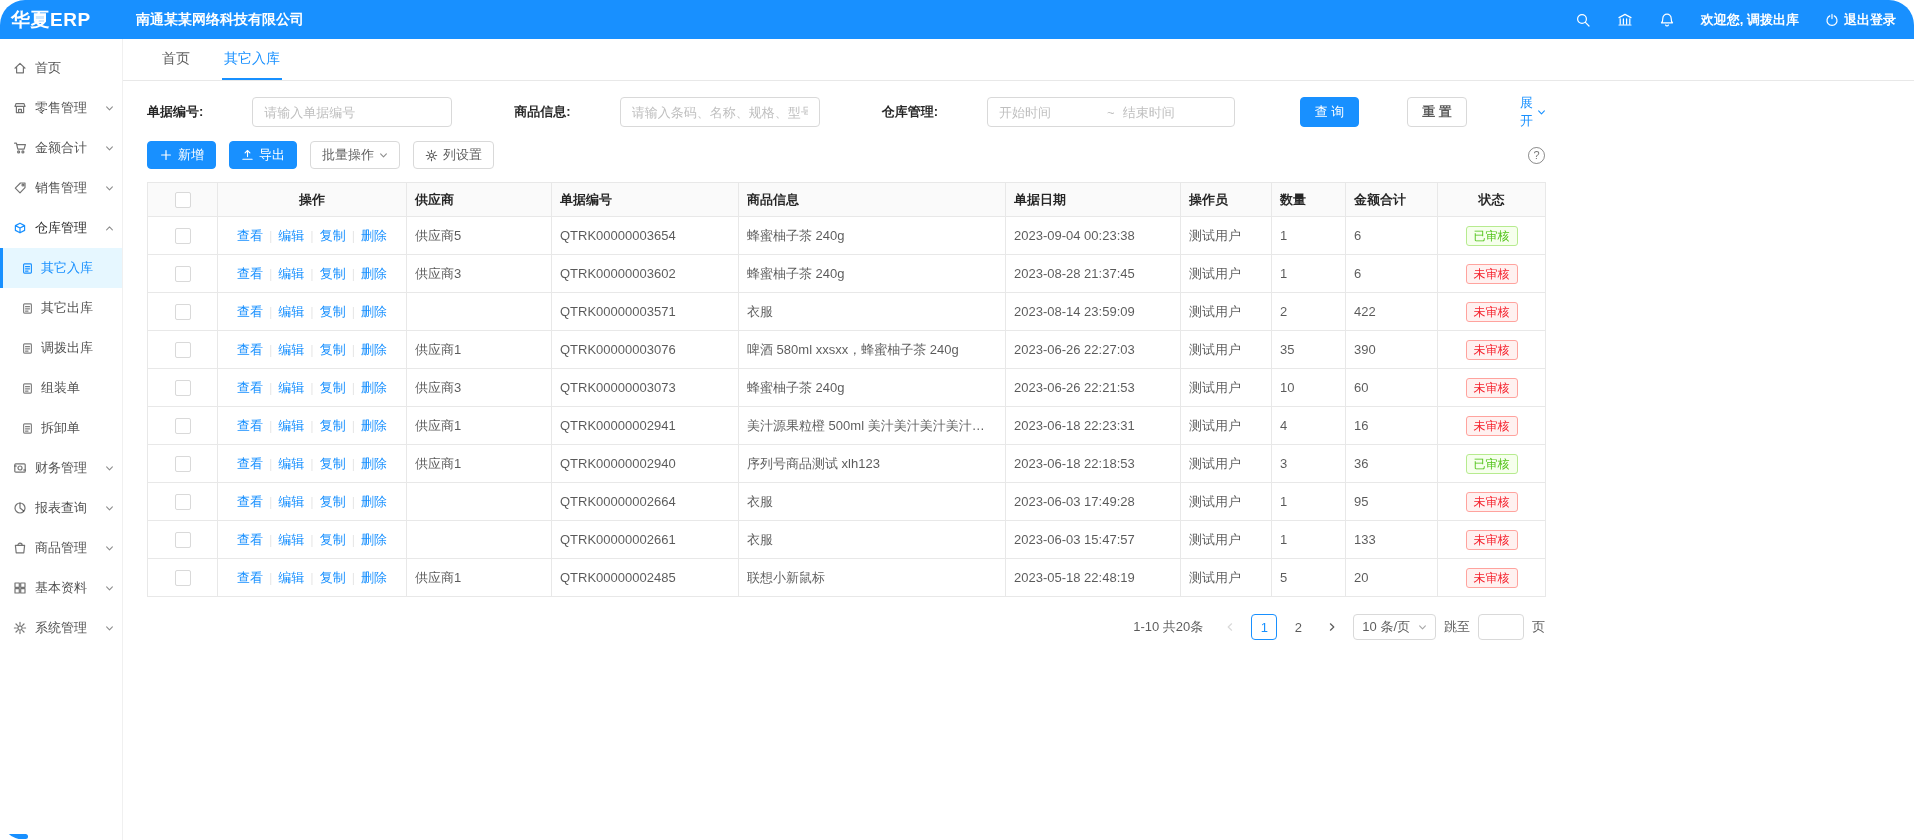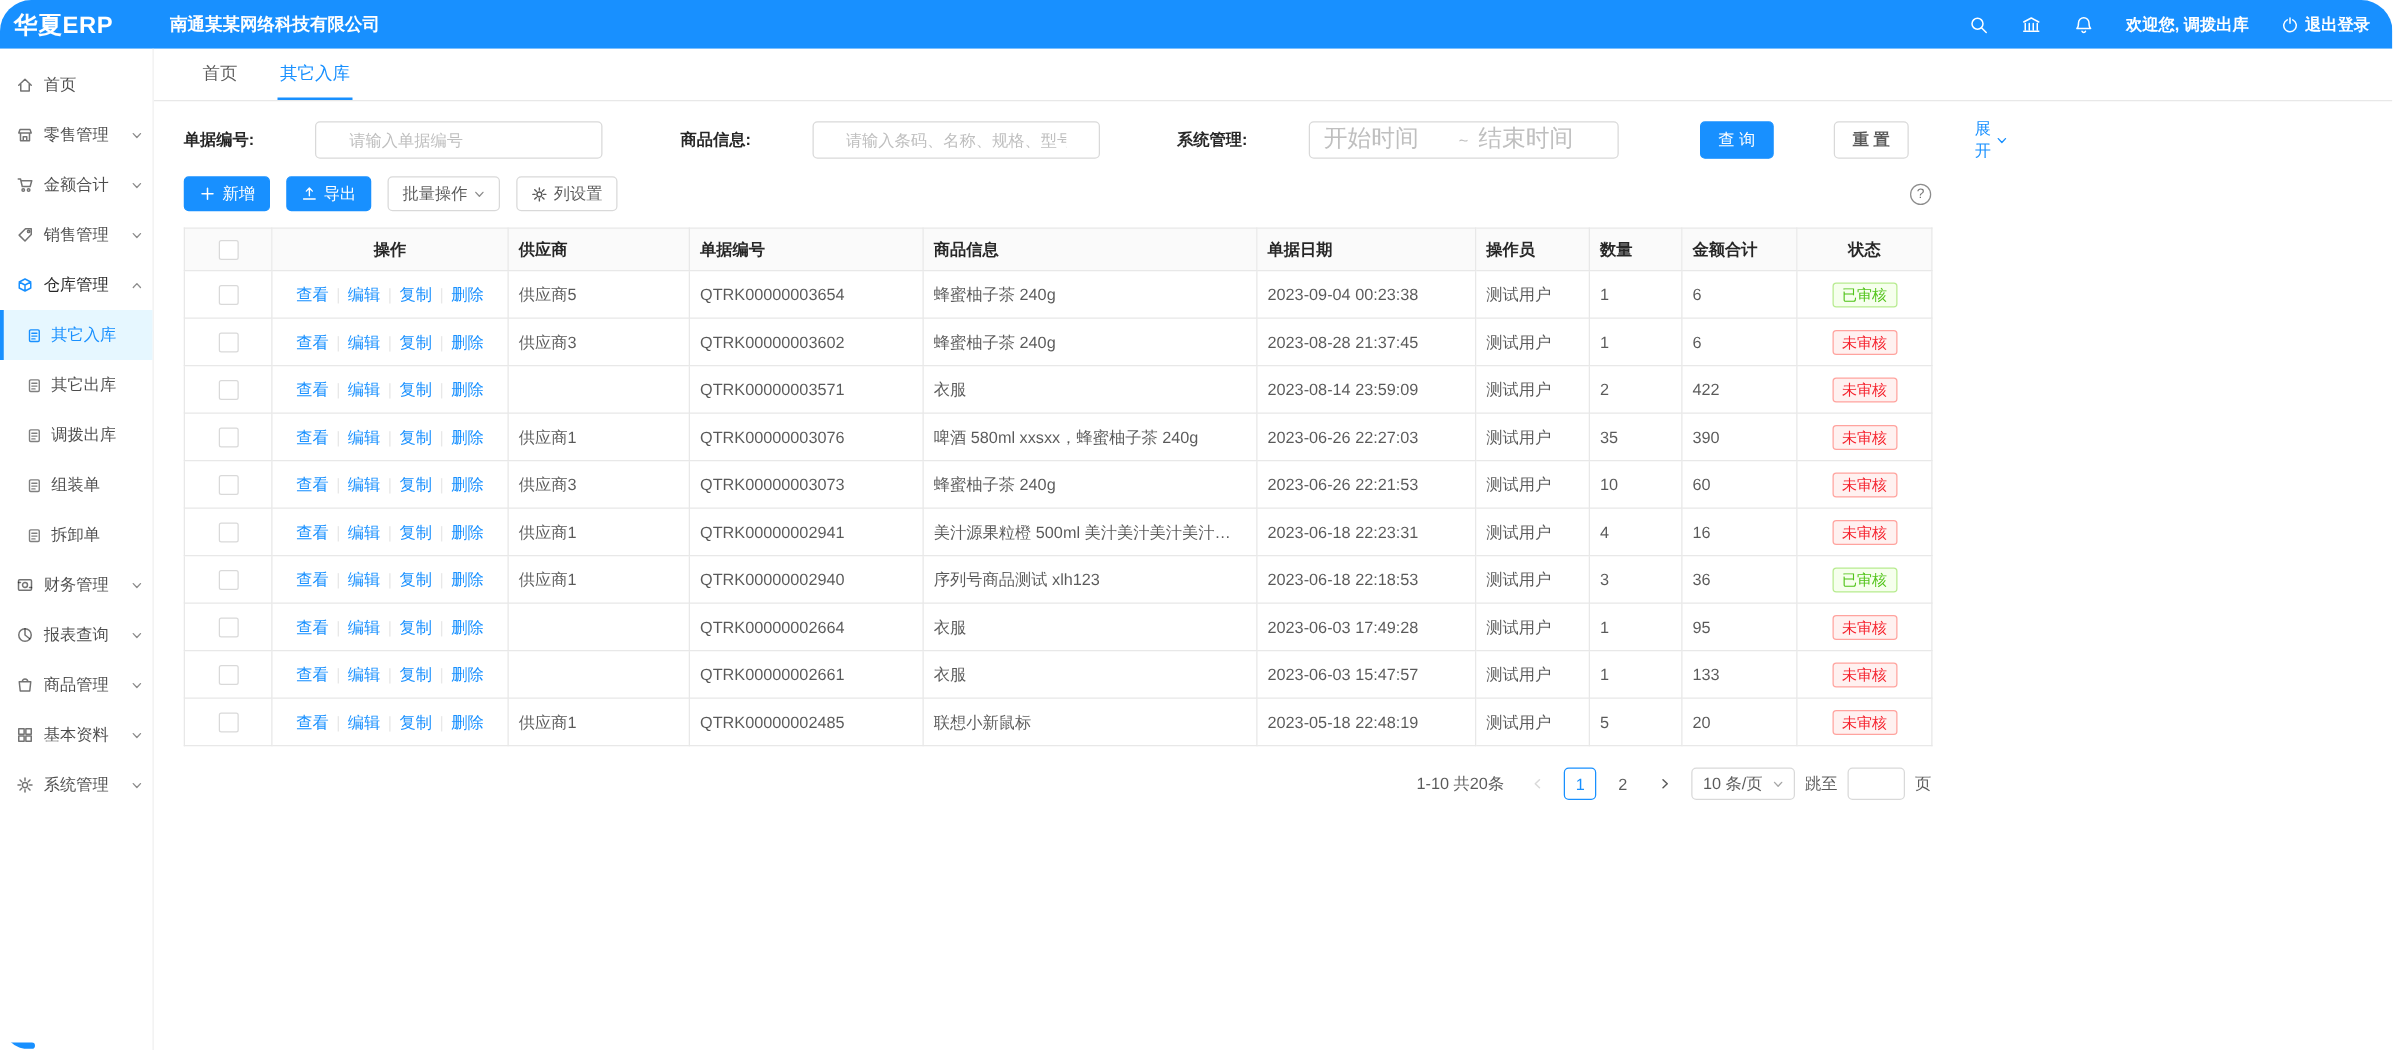--- a/index.html
+++ b/index.html
@@ -38,24 +38,24 @@
   .main { flex: 1; display: flex; flex-direction: column; min-width: 0; background: #fff; }
   .tabbar { height: 42px; flex: 0 0 42px; border-bottom: 1px solid #e8e8e8; display: flex; align-items: stretch; padding-left: 37px; gap: 30px; }
   .tab { display: flex; align-items: center; font-size: 14px; color: rgba(0,0,0,0.65); cursor: pointer; border-bottom: 2px solid transparent; padding: 0 2px; }
   .tab.active { color: #1890ff; border-bottom-color: #1890ff; }
 
   .content { width: 1398px; margin-left: 24px; }
 
   
   .filter-row { display: flex; align-items: center; margin-top: 16px; height: 30px; gap: 40px; }
   .f-label { font-weight: bold; color: rgba(0,0,0,0.85); margin-right: 9px; white-space: nowrap; }
-  .f-input { width: 256px; height: 30px; border: 1px solid #d9d9d9; border-radius: 4px; padding: 0 26px; font-size: 13px; color: rgba(0,0,0,0.65); outline: none; margin-right: 22px; font-family: inherit; }
+  .f-input { width: 256px; height: 30px; border: 1px solid #d9d9d9; border-radius: 4px; padding: 0 11px; font-size: 13px; color: rgba(0,0,0,0.65); outline: none; margin-right: 22px; font-family: inherit; }
   .f-input::placeholder { color: #bfbfbf; }
   .date-range { width: 258px; height: 30px; border: 1px solid #d9d9d9; border-radius: 4px; display: flex; align-items: center; padding: 0 11px; margin-right: 25px; }
-  .date-range input { border: none; outline: none; width: 100px; font-size: 19px; font-family: inherit; color: rgba(0,0,0,0.65); }
+  .date-range input { border: none; outline: none; width: 100px; font-size: 13px; font-family: inherit; color: rgba(0,0,0,0.65); }
   .date-range input::placeholder { color: #bfbfbf; }
   .date-sep { color: #bfbfbf; margin: 0 8px; }
   .btn { height: 30px; border-radius: 4px; font-size: 13px; display: inline-flex; align-items: center; justify-content: center; gap: 5px; cursor: pointer; padding: 0 14px; white-space: nowrap; font-family: inherit; }
   .btn-primary { background: #1890ff; border: 1px solid #1890ff; color: #fff; }
   .btn-default { background: #fff; border: 1px solid #d9d9d9; color: rgba(0,0,0,0.65); }
   .reset-btn { margin-left: 8px; font-weight: bold; }
   .expand-link { margin-left: 13px; color: #1890ff; display: inline-flex; align-items: center; gap: 4px; cursor: pointer; }
   .expand-link .mi-chev { font-size: 9px; color: #1890ff; margin: 0; }
 
   
@@ -319,21 +319,21 @@
         <div class="tab active">其它入库</div>
       </div>
 
       <div class="content">
 
         <div class="filter-row">
           <span class="f-label">单据编号:</span>
           <input class="f-input" placeholder="请输入单据编号" style="">
           <span class="f-label">商品信息:</span>
           <input class="f-input" placeholder="请输入条码、名称、规格、型号、颜色、扩展..." style="">
-          <span class="f-label">系统管理:</span>
+          <span class="f-label">仓库管理:</span>
           <span class="date-range">
             <input placeholder="开始时间" style="">
             <span class="date-sep">~</span>
             <input placeholder="结束时间" style="">
           </span>
           <button class="btn btn-primary">查 询</button>
           <button class="btn btn-default reset-btn">重 置</button>
           <span class="expand-link">
             <span>展开</span>
             <span class="mi-chev">

